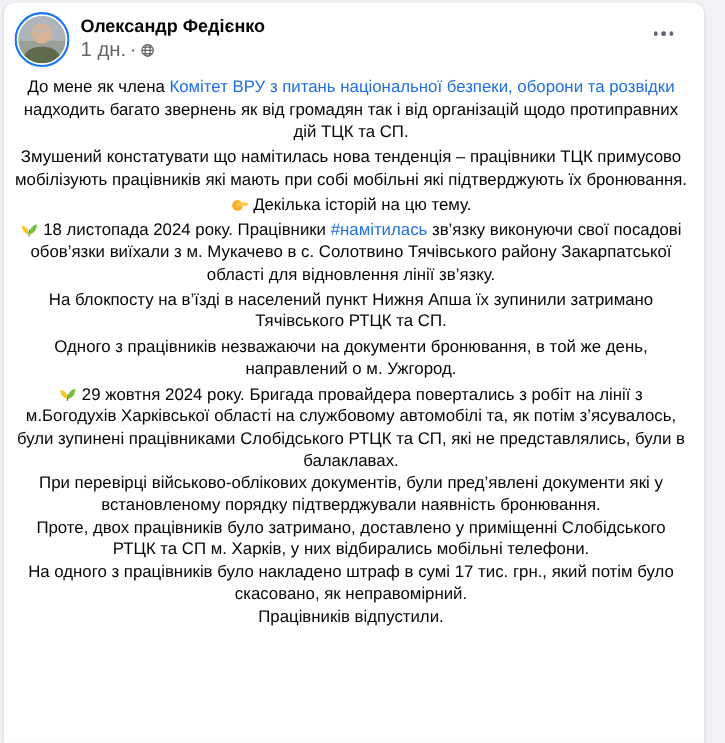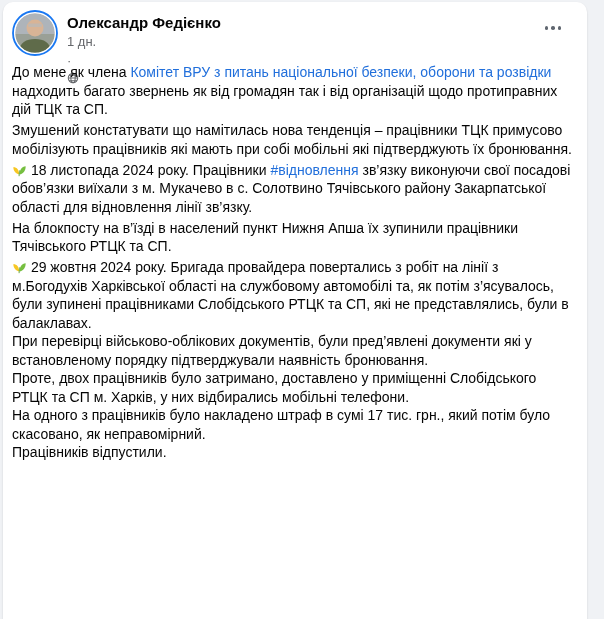--- a/index.html
+++ b/index.html
@@ -7,31 +7,31 @@
   .page{position:relative;width:604px;height:619px;padding-left:44px;}
   .card{position:absolute;left:3px;top:2px;width:584px;height:640px;background:#fff;
     border-radius:10px 10px 0 0;box-shadow:0 1px 2px rgba(0,0,0,.15);
     padding:8px 14px 0 9px;box-sizing:border-box;}
   
   .header{display:flex;align-items:flex-start;height:48px;}
   .avatar-ring{width:46px;height:46px;flex:0 0 46px;border-radius:50%;cursor:pointer;}
   .avatar-ring svg{display:block;width:46px;height:46px;}
   .meta{margin-left:9px;padding-top:3px;min-width:0;}
   .author{font-size:15px;font-weight:700;color:#050505;line-height:19px;cursor:pointer;}
-  .sub{display:flex;align-items:flex-start;gap:3px;font-size:13px;color:#65676b;line-height:16px;margin-top:2px;flex-direction:column;}
+  .sub{display:flex;align-items:center;gap:3px;font-size:17px;color:#65676b;line-height:16px;margin-top:2px;}
   .sub .sep{color:#65676b;}
   .globe{display:inline-flex;width:12px;height:12px;}
   .globe svg{width:12px;height:12px;}
   .menu{margin-left:auto;margin-top:10px;margin-right:6px;display:flex;gap:3px;align-items:center;
     padding:6px;border-radius:50%;cursor:pointer;}
   .menu .dot{width:3.5px;height:3.5px;border-radius:50%;background:#606770;display:block;}
   
   .body{margin-top:5px;font-size:14px;line-height:18.5px;color:#050505;
     word-wrap:break-word;}
-  .para{margin:0 0 2.5px 0;}
+  .para{margin:0 0 2.5px 0;text-align:center;}
   .inline-link{color:#216fdb;text-decoration:none;cursor:pointer;}
   .emoji{display:inline-block;width:15px;height:15px;vertical-align:-2px;}
   .emoji svg{display:block;width:15px;height:15px;}
   
   .scroll-track{position:absolute;right:0;top:0;width:16px;height:619px;background:#ffffff;}
   .scroll-thumb{position:absolute;right:3.5px;top:10px;width:9px;height:196px;
     border-radius:5px;background:#c2c6cc;cursor:pointer;}
 </style>
 </head>
 <body>
@@ -76,25 +76,30 @@
         <span class="dot"></span>
         <span class="dot"></span>
         <span class="dot"></span>
       </div>
     </div>
 
     <div class="body">
         <div class="para">До мене як члена <a href="#" class="inline-link">Комітет ВРУ з питань національної безпеки, оборони та розвідки</a> надходить багато звернень як від громадян так і від організацій щодо протиправних дій ТЦК та СП.</div>
         <div class="para">Змушений констатувати що намітилась нова тенденція – працівники ТЦК примусово мобілізують працівників які мають при собі мобільні які підтверджують їх бронювання.</div>
         <div class="para"><span class="emoji"><svg viewBox="0 0 18 18">
+              <circle cx="7" cy="11" r="5.3" fill="#f7b125"></circle>
+              <rect x="6" y="8" width="11.6" height="3.5" rx="1.75" fill="#fdc94b"></rect>
+            </svg></span> Декілька історій на цю тему.</div>
+        <div class="para"><span class="emoji"><svg viewBox="0 0 18 18">
               <path d="M8.6 15 C8.6 10 6 6.4 1.7 6.1 C1.5 10.7 4.3 13.9 8.6 15 Z" fill="#f7c724"></path>
               <path d="M9 15 C9 9.5 11.8 5.4 16.4 5 C16.6 10.2 13.5 13.9 9 15 Z" fill="#76bf40"></path>
               <path d="M8.5 17 C8.7 13.5 8.9 12 9.3 10" stroke="#5a9e32" stroke-width="1.1" fill="none"></path>
-            </svg></span> 18 листопада 2024 року. Працівники <a href="#" class="inline-link">#відновлення</a> зв’язку виконуючи свої посадові обов’язки виїхали з м. Мукачево в с. Солотвино Тячівського району Закарпатської області для відновлення лінії зв’язку.</div>
-        <div class="para">На блокпосту на в’їзді в населений пункт Нижня Апша їх зупинили працівники Тячівського РТЦК та СП.</div>
+            </svg></span> 18 листопада 2024 року. Працівники <a href="#" class="inline-link">#намітилась</a> зв’язку виконуючи свої посадові обов’язки виїхали з м. Мукачево в с. Солотвино Тячівського району Закарпатської області для відновлення лінії зв’язку.</div>
+        <div class="para">На блокпосту на в’їзді в населений пункт Нижня Апша їх зупинили затримано Тячівського РТЦК та СП.</div>
+        <div class="para">Одного з працівників незважаючи на документи бронювання, в той же день, направлений о м. Ужгород.</div>
         <div class="para"><span class="emoji"><svg viewBox="0 0 18 18">
               <path d="M8.6 15 C8.6 10 6 6.4 1.7 6.1 C1.5 10.7 4.3 13.9 8.6 15 Z" fill="#f7c724"></path>
               <path d="M9 15 C9 9.5 11.8 5.4 16.4 5 C16.6 10.2 13.5 13.9 9 15 Z" fill="#76bf40"></path>
               <path d="M8.5 17 C8.7 13.5 8.9 12 9.3 10" stroke="#5a9e32" stroke-width="1.1" fill="none"></path>
             </svg></span> 29 жовтня 2024 року. Бригада провайдера повертались з робіт на лінії з м.Богодухів Харківської області на службовому автомобілі та, як потім з’ясувалось, були зупинені працівниками Слобідського РТЦК та СП, які не представлялись, були в балаклавах.<br>При перевірці військово-облікових документів, були пред’явлені документи які у встановленому порядку підтверджували наявність бронювання.<br>Проте, двох працівників було затримано, доставлено у приміщенні Слобідського РТЦК та СП м. Харків, у них відбирались мобільні телефони.<br>На одного з працівників було накладено штраф в сумі 17 тис. грн., який потім було скасовано, як неправомірний.<br>Працівників відпустили.</div>
       </div>
 
   </div>
 
   <div class="scroll-track">

